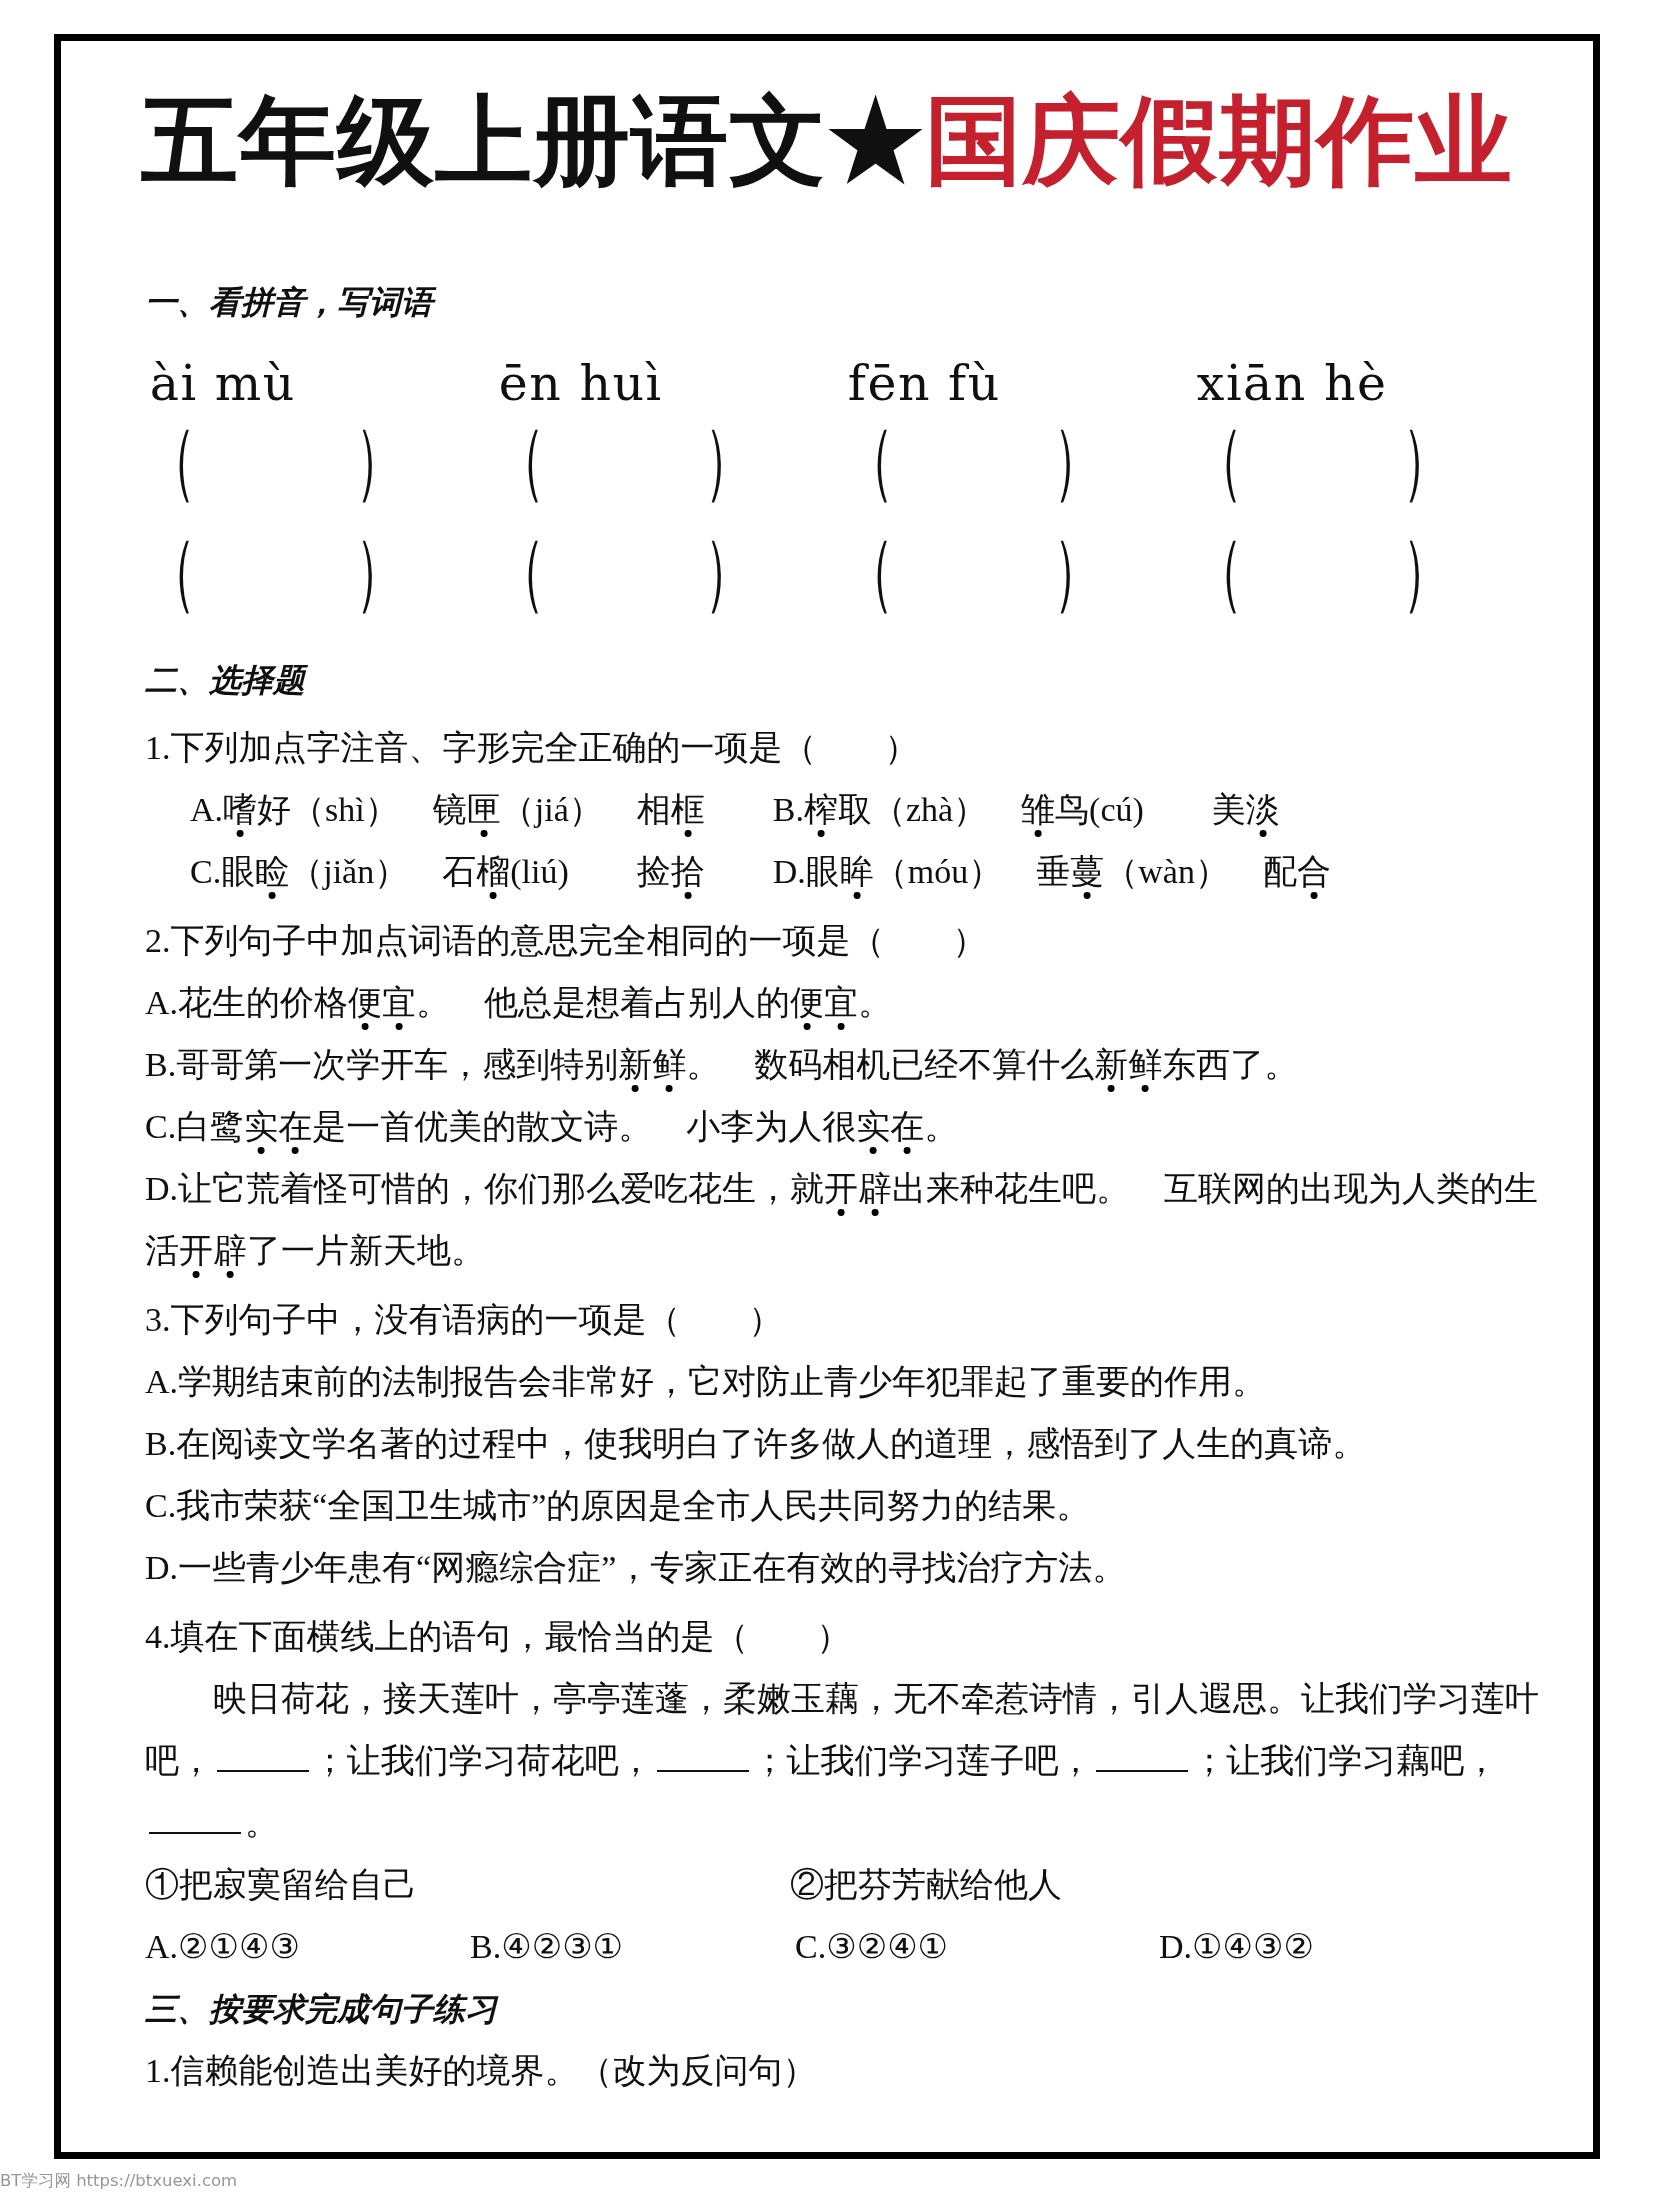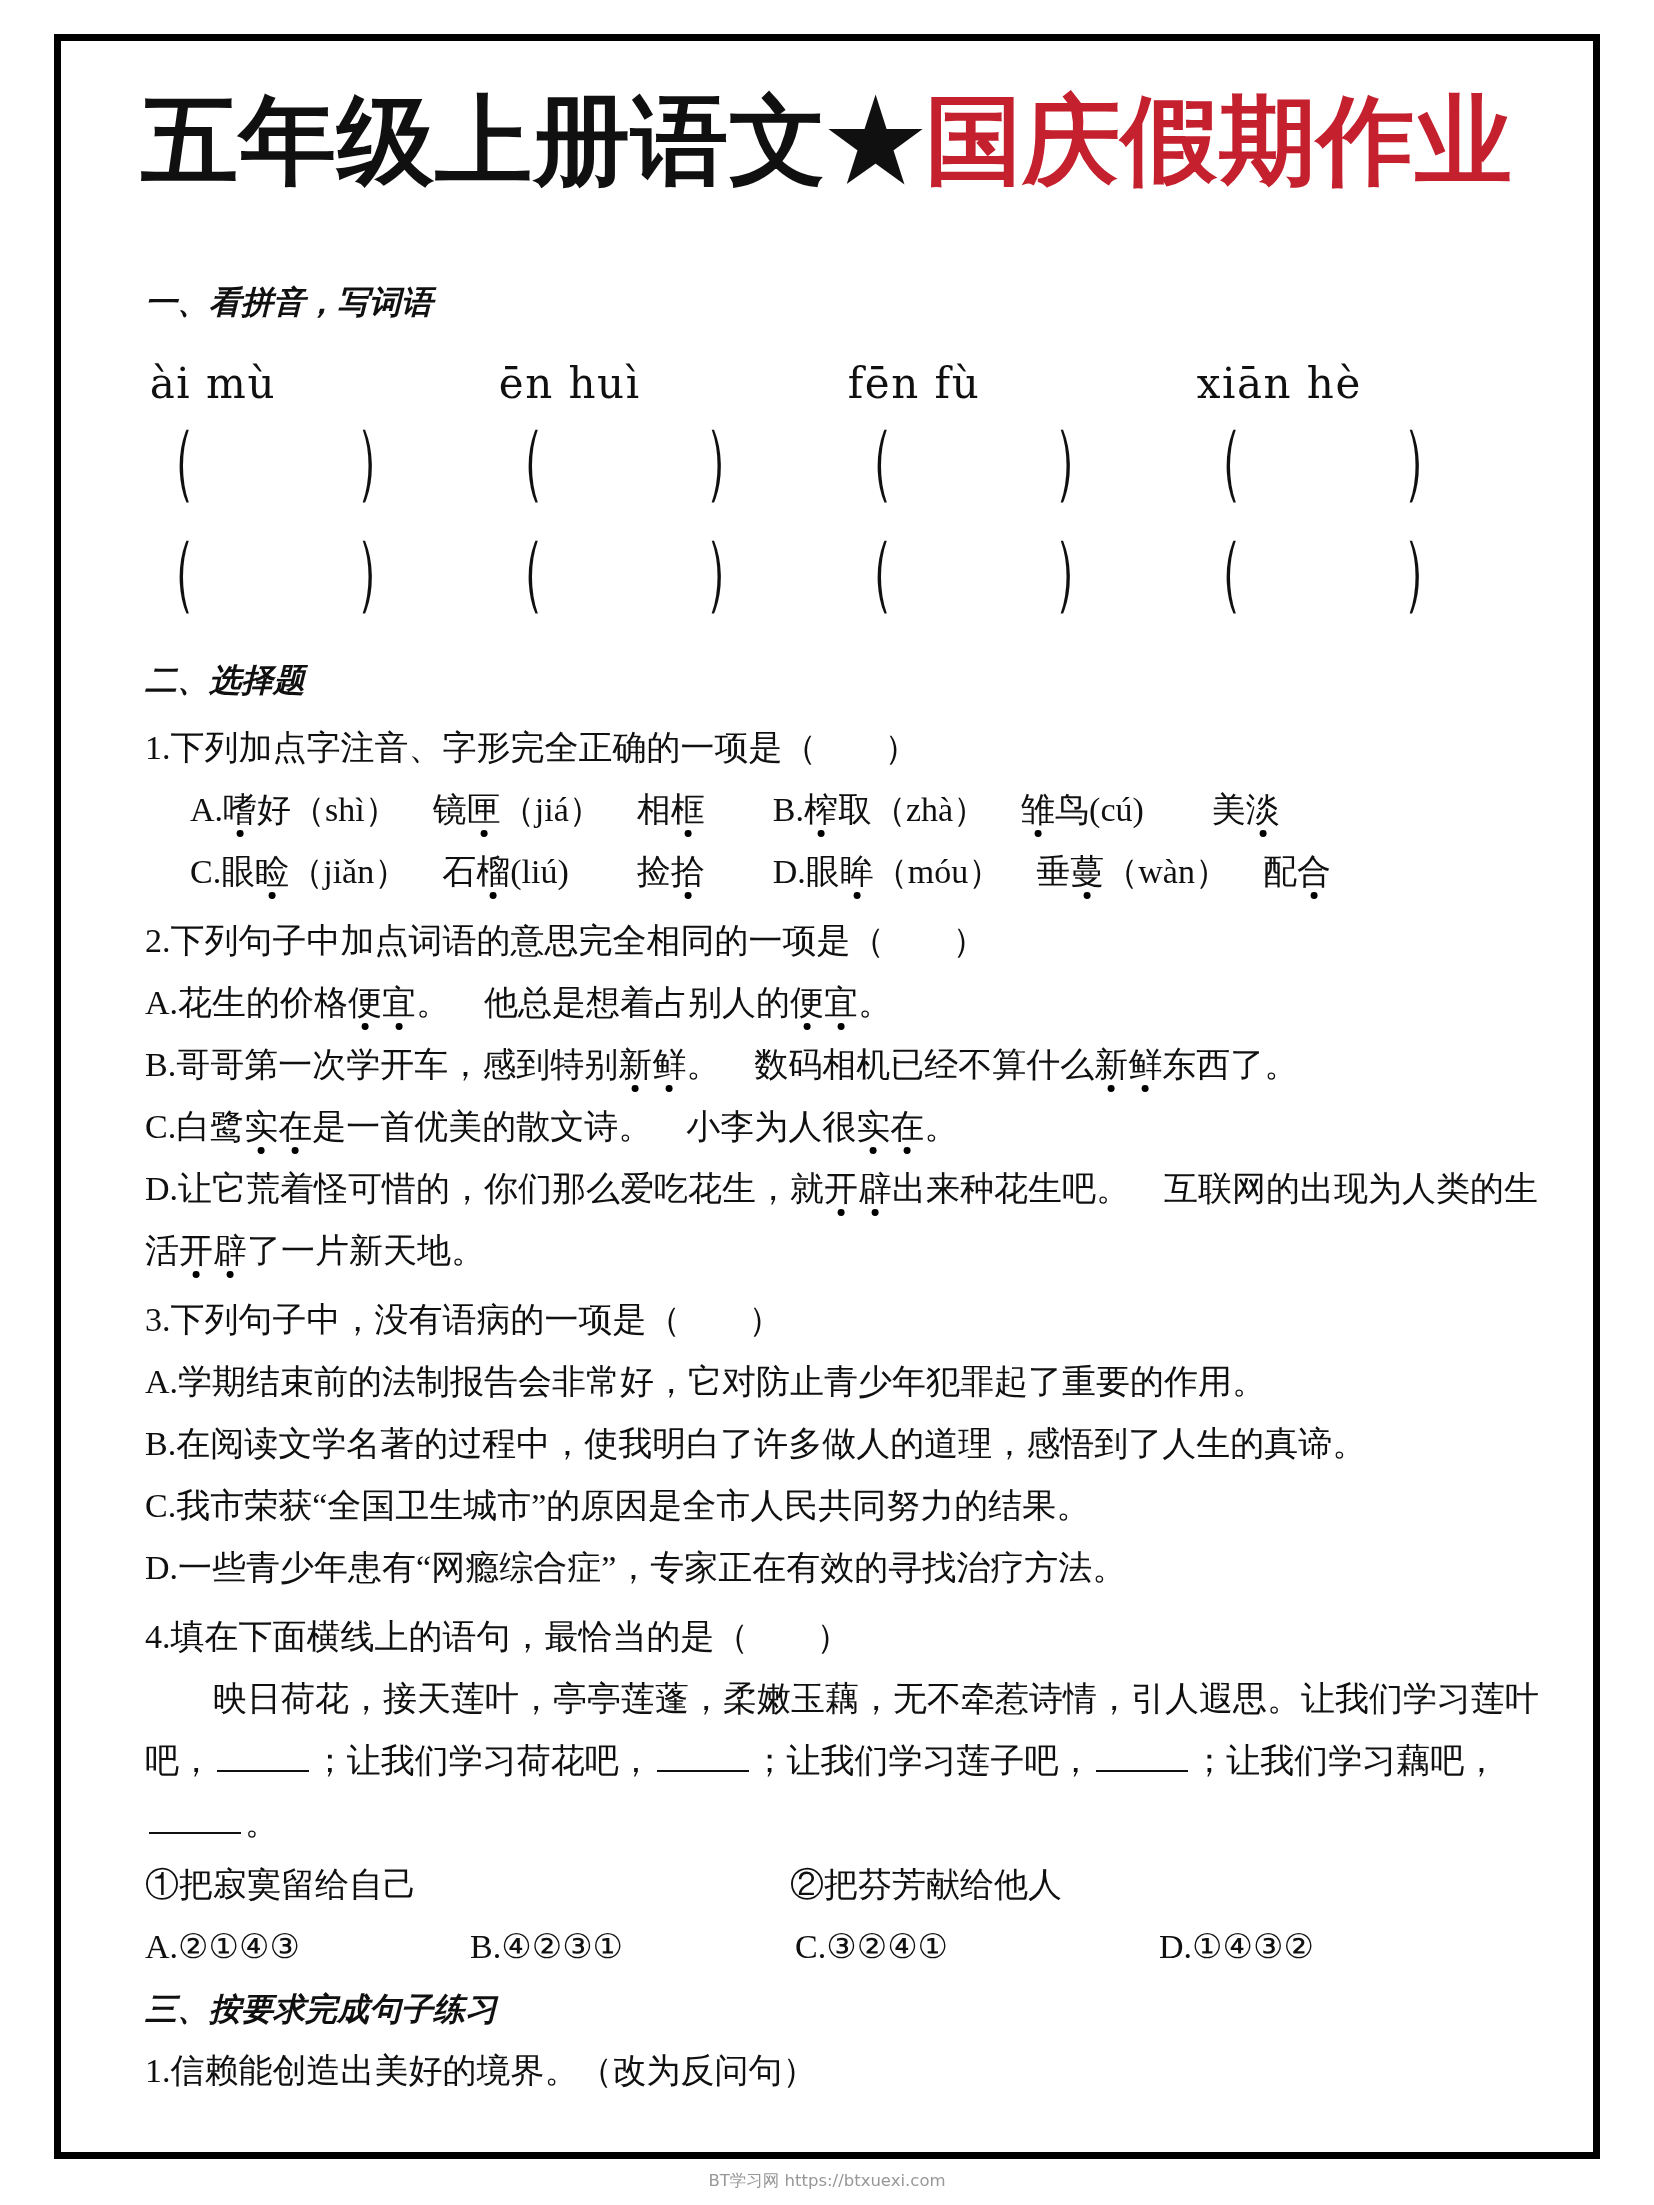--- a/index.html
+++ b/index.html
@@ -18,42 +18,42 @@
     margin:0;line-height:1.25;
   }
   .title .t-red{color:#c5202e;}
   .content{position:absolute;left:145px;top:271px;width:1396px;}
   .line{font-size:34px;line-height:62px;margin:0;}
   .hd{font-weight:bold;font-size:32px;font-style:italic;}
   .sp-top{margin-top:6.8px;}
   
   .pin-row{display:flex;margin-top:22px;font-family:"DejaVu Serif",serif;}
   .pin-col{width:25%;box-sizing:border-box;padding-left:4.8px;}
-  .pin-row .pin-col{font-size:42px;line-height:58px;letter-spacing:1.5px;}
+  .pin-row .pin-col{font-size:49px;line-height:58px;letter-spacing:1.5px;}
   .paren-row{display:flex;margin:12.6px 0 16.5px;}
   .paren-row .pin-col{line-height:82px;}
   .paren{display:inline-block;font-size:46px;transform:scaleY(1.85);transform-origin:50% 60%;}
   .paren-gap{display:inline-block;width:160px;}
   
   .dot{position:relative;display:inline-block;line-height:1.15em;}
   .dot::after{
     content:"";position:absolute;left:50%;transform:translateX(-50%);
     bottom:-7.8px;width:6.8px;height:6.8px;border-radius:50%;background:#000;
   }
   .nowrap{white-space:nowrap;margin-left:45px;}
   
   .blank{display:inline-block;width:92px;height:27px;border-bottom:2.9px solid #111;margin:0 3.9px;}
   .indent{text-indent:2em;}
   .choice-row{display:flex;}
   .choice-row span:first-child{width:645px;}
   .ans-row{display:flex;}
   .ans-row span{width:325px;}
   .ans-row span:nth-child(3){width:364px;}
   .footer{
-    position:absolute;left:0;top:2170px;width:100%;text-align:center;
+    position:absolute;left:0;top:2170px;width:100%;text-align:left;
     font-size:16.5px;color:#979797;font-family:"DejaVu Sans",sans-serif;
   }
 </style>
 </head>
 <body>
 
 <div class="page">
   <div class="frame"></div>
 
   <h1 class="title"><span class="t-black">五年级上册语文★</span><span class="t-red">国庆假期作业</span></h1>

